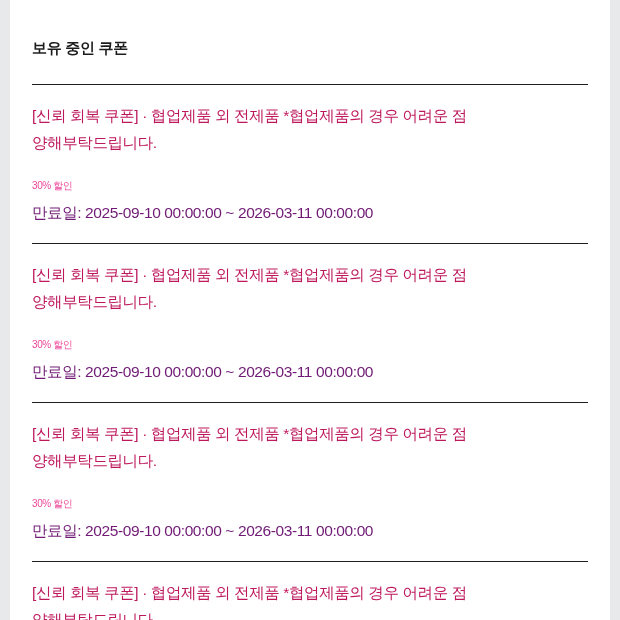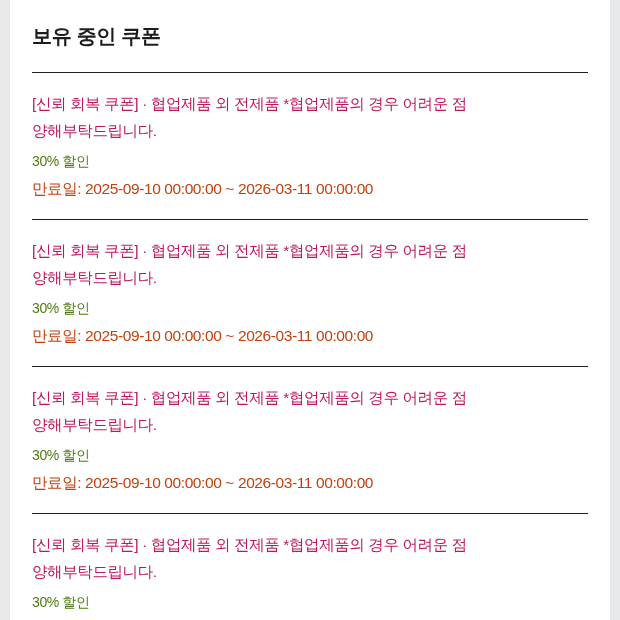--- a/index.html
+++ b/index.html
@@ -32,25 +32,25 @@
   .side-rail.right { right: 0; }
   .content {
     position: relative;
     margin: 0 10px;
     padding: 0 22px;
     width: 600px;
     height: 620px;
     overflow: hidden;
   }
   .page-title {
-    font-size: 20px;
+    font-size: 15px;
     font-weight: bold;
     color: #1c1c1c;
     letter-spacing: -0.3px;
-    padding-top: 24px;
+    padding-top: 36px;
     padding-bottom: 0;
     line-height: 24px;
   }
   .divider {
     height: 1px;
     background: #1f1f1f;
     width: 100%;
   }
   .title-divider { margin-top: 24px; }
   .coupon-item {
@@ -58,29 +58,29 @@
     padding-bottom: 17px;
   }
   .coupon-name {
     font-size: 15.5px;
     color: #be185d;
     line-height: 27px;
     letter-spacing: -0.4px;
     word-break: keep-all;
   }
   .coupon-discount {
-    font-size: 14px;
-    color: #4d7c0f;
+    font-size: 10px;
+    color: #ec4899;
     line-height: 27px;
     letter-spacing: -0.4px;
-    margin-top: 4px;
+    margin-top: 16px;
   }
   .coupon-expiry {
     font-size: 15.5px;
-    color: #c2410c;
+    color: #701a75;
     line-height: 27px;
     letter-spacing: -0.4px;
     margin-top: 0;
   }
   .item-divider { background: #1f1f1f; }
 </style>
 </head>
 <body>
 
 <div class="screen">

